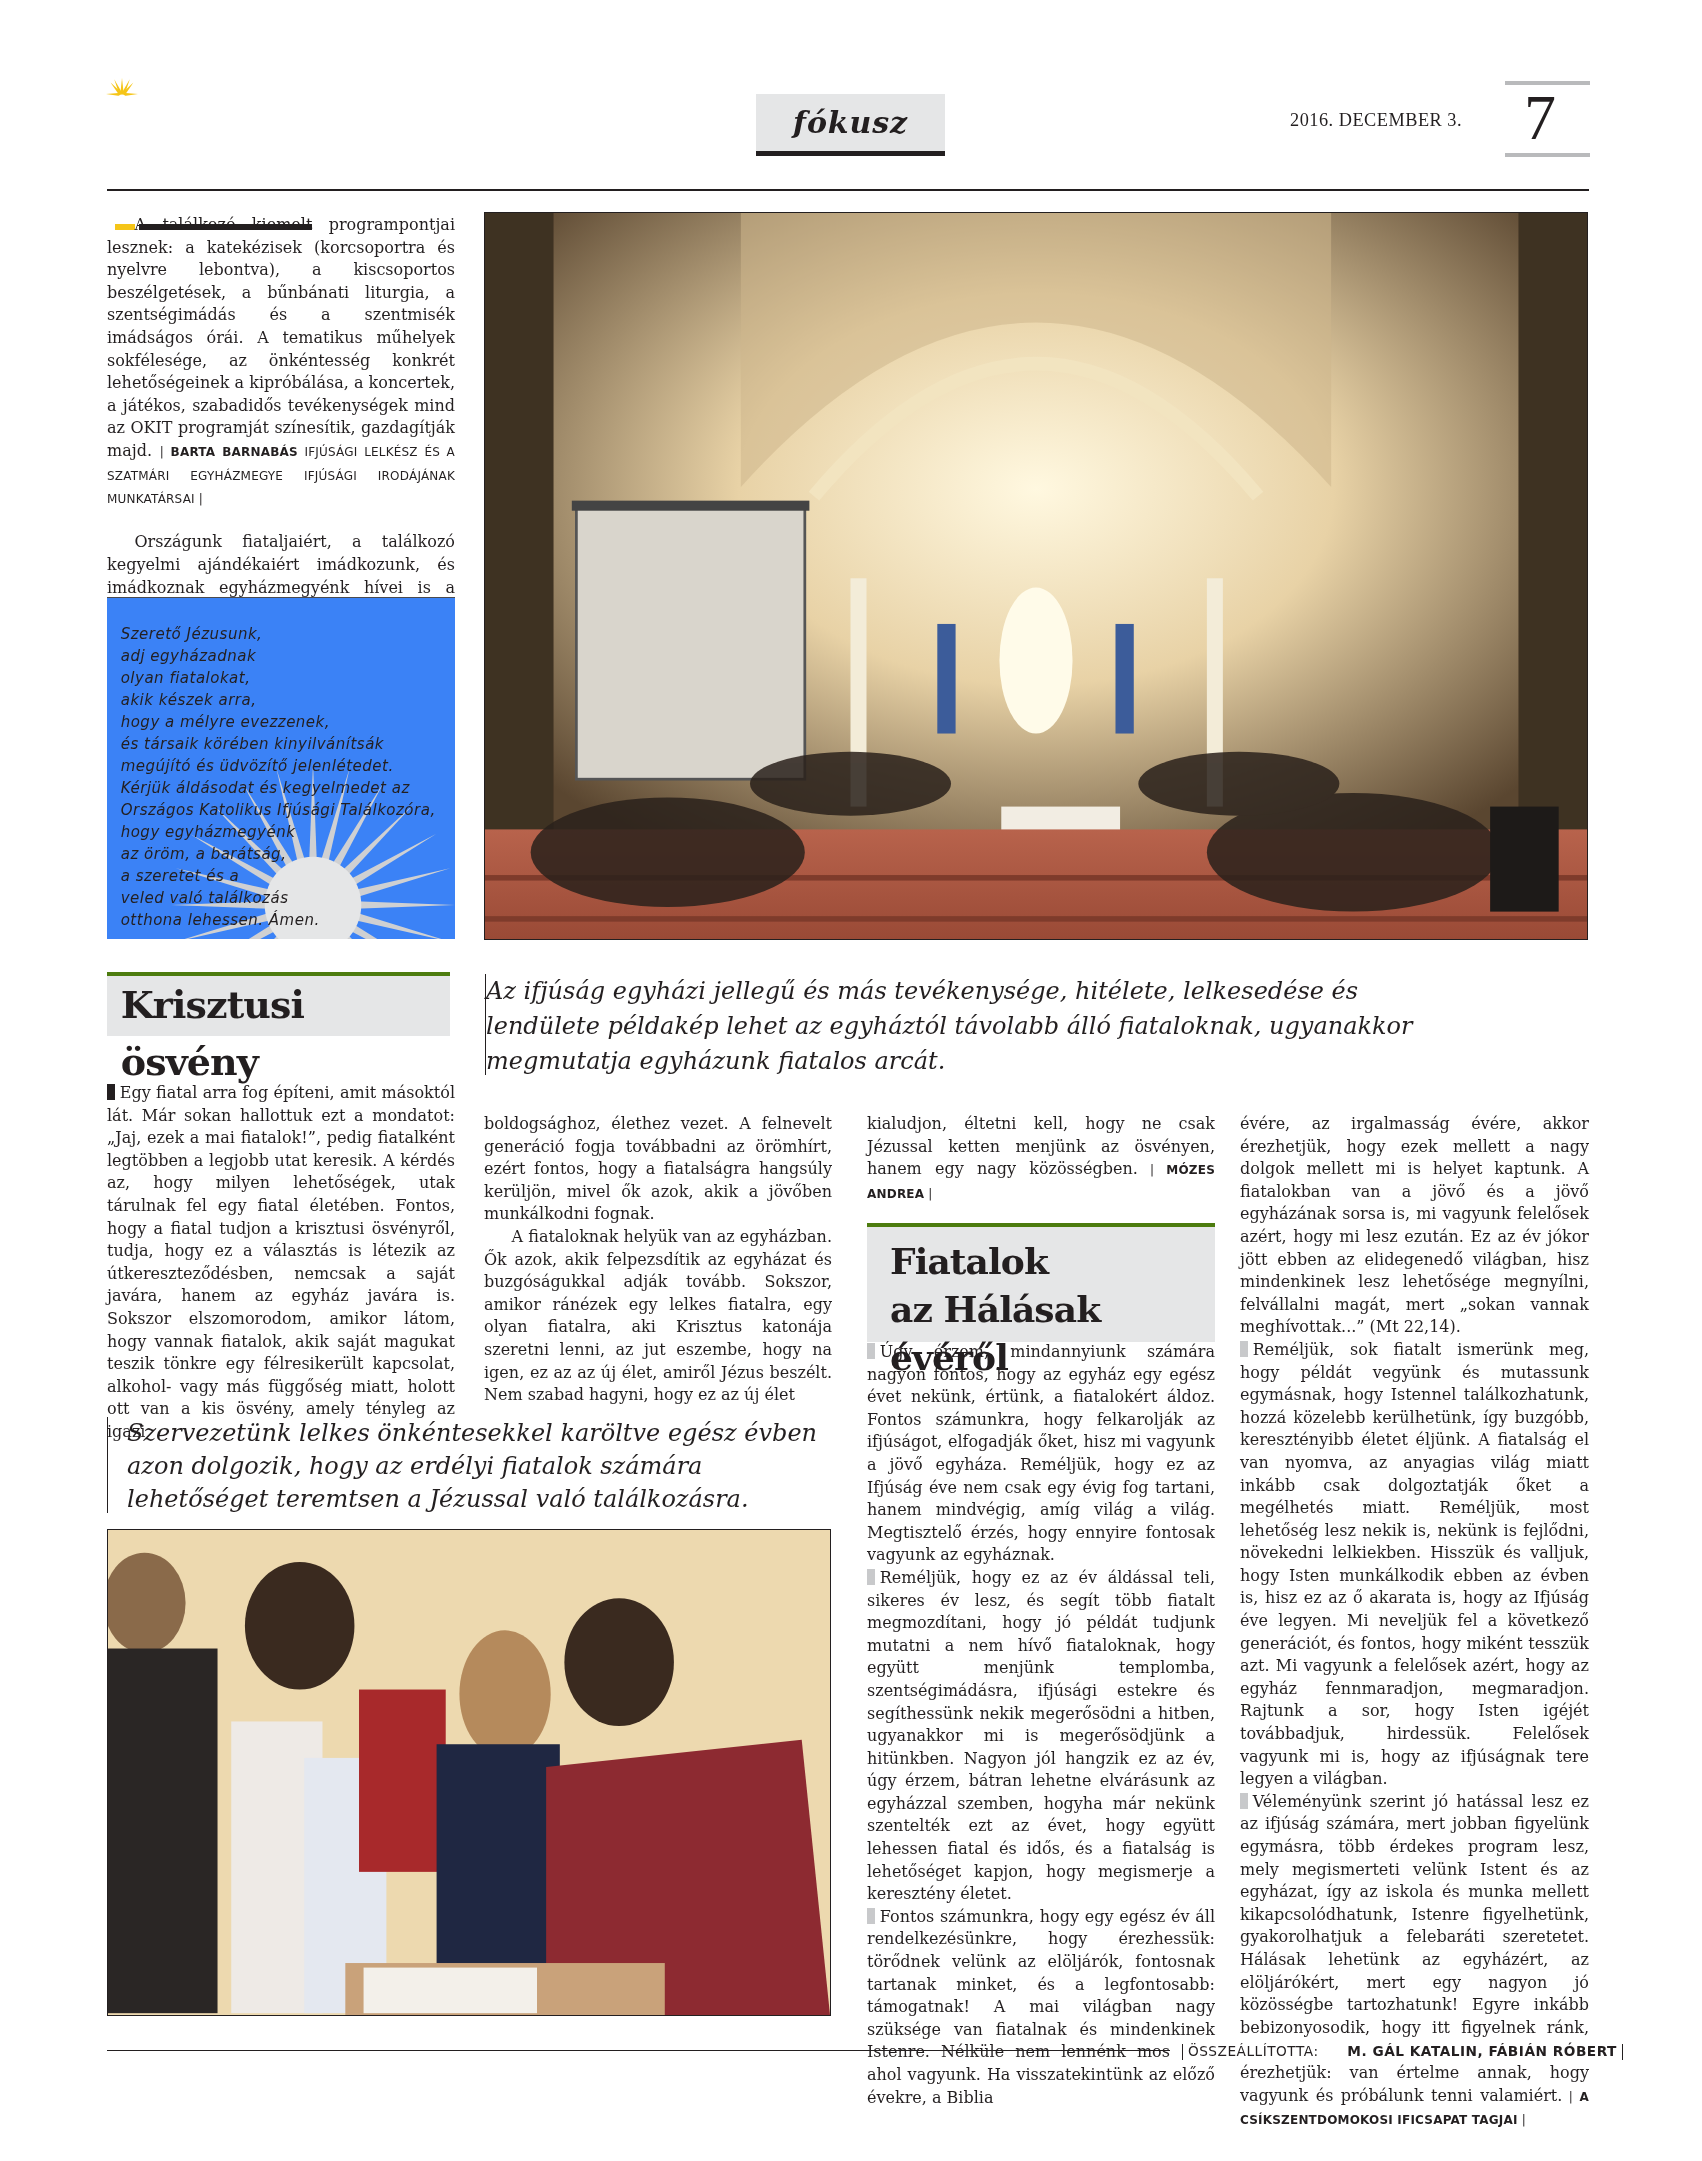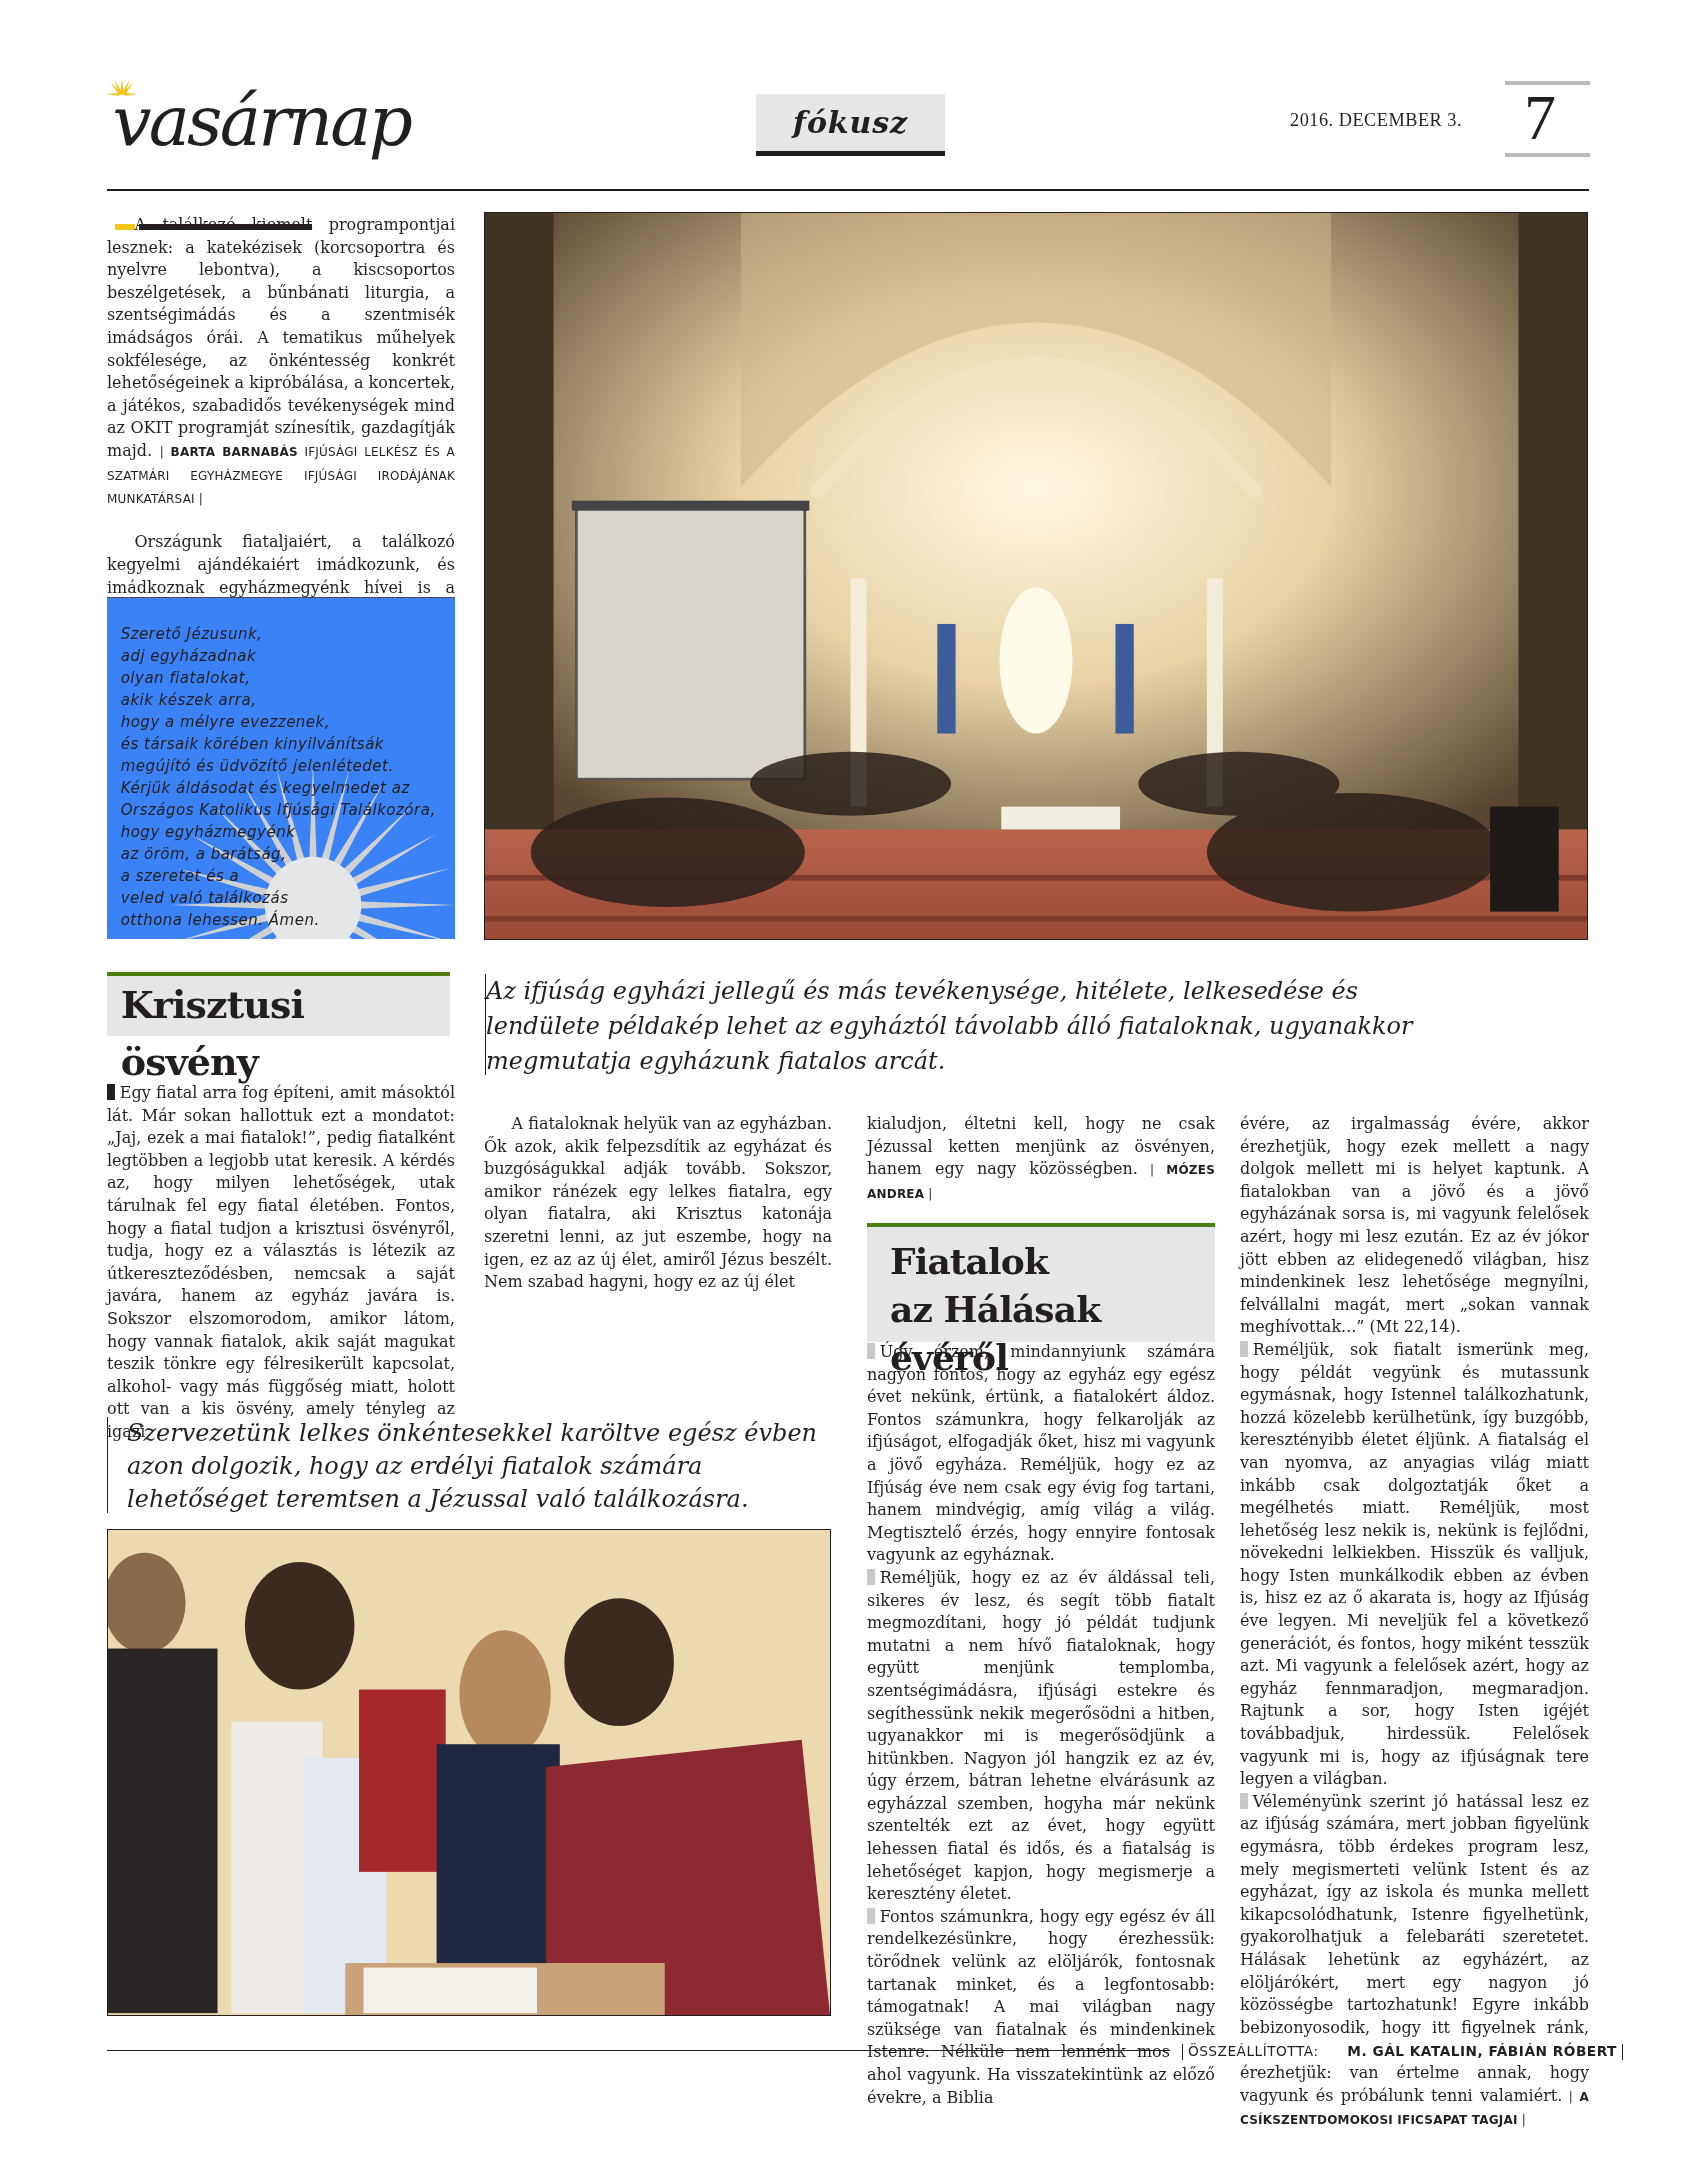--- a/index.html
+++ b/index.html
@@ -60,21 +60,20 @@
       <polygon points="35,0 39,38 31,38"></polygon>
       <polygon points="10,10 38,36 32,42"></polygon>
       <polygon points="60,10 38,42 32,36"></polygon>
       <polygon points="0,35 34,32 34,40"></polygon>
       <polygon points="70,35 36,40 36,32"></polygon>
       <polygon points="18,3 38,37 30,39"></polygon>
       <polygon points="52,3 40,39 32,37"></polygon>
     </g>
     <circle cx="35" cy="46" r="10" fill="#fff"></circle>
   </svg>
-  <span class="logo-word">vasárnap</span>
   <div class="logo-bar-y"></div>
   <div class="logo-bar-b"></div>
 </div>
 
 <div class="abs section-tag">
   <span>fókusz</span>
 </div>
 
 <div class="abs date">2016. DECEMBER 3.</div>
 <div class="abs pagenum-top"></div>
@@ -181,20 +180,21 @@
 <div class="abs hl-box hl1">
   <h2>Krisztusi ösvény</h2>
 </div>
 
 <div class="abs quote q1">Az ifjúság egyházi jellegű és más tevékenysége, hitélete, lelkesedése és lendülete példakép lehet az egyháztól távolabb álló fiataloknak, ugyanakkor megmutatja egyházunk fiatalos arcát.</div>
 
 <div class="abs col" style="left:107px;top:1082px;width:348px;">
   <p><span class="para-mark dark"></span><span>Egy fiatal arra fog építeni, amit másoktól lát. Már sokan hallottuk ezt a mondatot: „Jaj, ezek a mai fiatalok!”, pedig fiatalként legtöbben a legjobb utat keresik. A kérdés az, hogy milyen lehetőségek, utak tárulnak fel egy fiatal életében. Fontos, hogy a fiatal tudjon a krisztusi ösvényről, tudja, hogy ez a választás is létezik az útkereszteződésben, nemcsak a saját javára, hanem az egyház javára is. Sokszor elszomorodom, amikor látom, hogy vannak fiatalok, akik saját magukat teszik tönkre egy félresikerült kapcsolat, alkohol- vagy más függőség miatt, holott ott van a kis ösvény, amely tényleg az igazi</span></p>
 </div>
 <div class="abs col" style="left:484px;top:1113px;width:348px;">
+  <p>boldogsághoz, élethez vezet. A felnevelt generáció fogja továbbadni az örömhírt, ezért fontos, hogy a fiatalságra hangsúly kerüljön, mivel ők azok, akik a jövőben munkálkodni fognak.</p>
   <p class="indent">A fiataloknak helyük van az egyházban. Ők azok, akik felpezsdítik az egyházat és buzgóságukkal adják tovább. Sokszor, amikor ránézek egy lelkes fiatalra, egy olyan fiatalra, aki Krisztus katonája szeretni lenni, az jut eszembe, hogy na igen, ez az az új élet, amiről Jézus beszélt. Nem szabad hagyni, hogy ez az új élet</p>
 </div>
 <div class="abs col" style="left:867px;top:1113px;width:348px;">
   <p><span>kialudjon, éltetni kell, hogy ne csak Jézussal ketten menjünk az ösvényen, hanem egy nagy közösségben.</span><span class="byline"> | <b>MÓZES ANDREA</b> |</span></p>
 </div>
 
 <div class="abs quote q2">Szervezetünk lelkes önkéntesekkel karöltve egész évben azon dolgozik, hogy az erdélyi fiatalok számára lehetőséget teremtsen a Jézussal való találkozásra.</div>
 
 <div class="abs photo-group" aria-label="Fiatalok egy asztal körül beszélgetnek">
   <svg width="100%" height="100%" viewBox="0 0 1582 1064" preserveAspectRatio="none">

